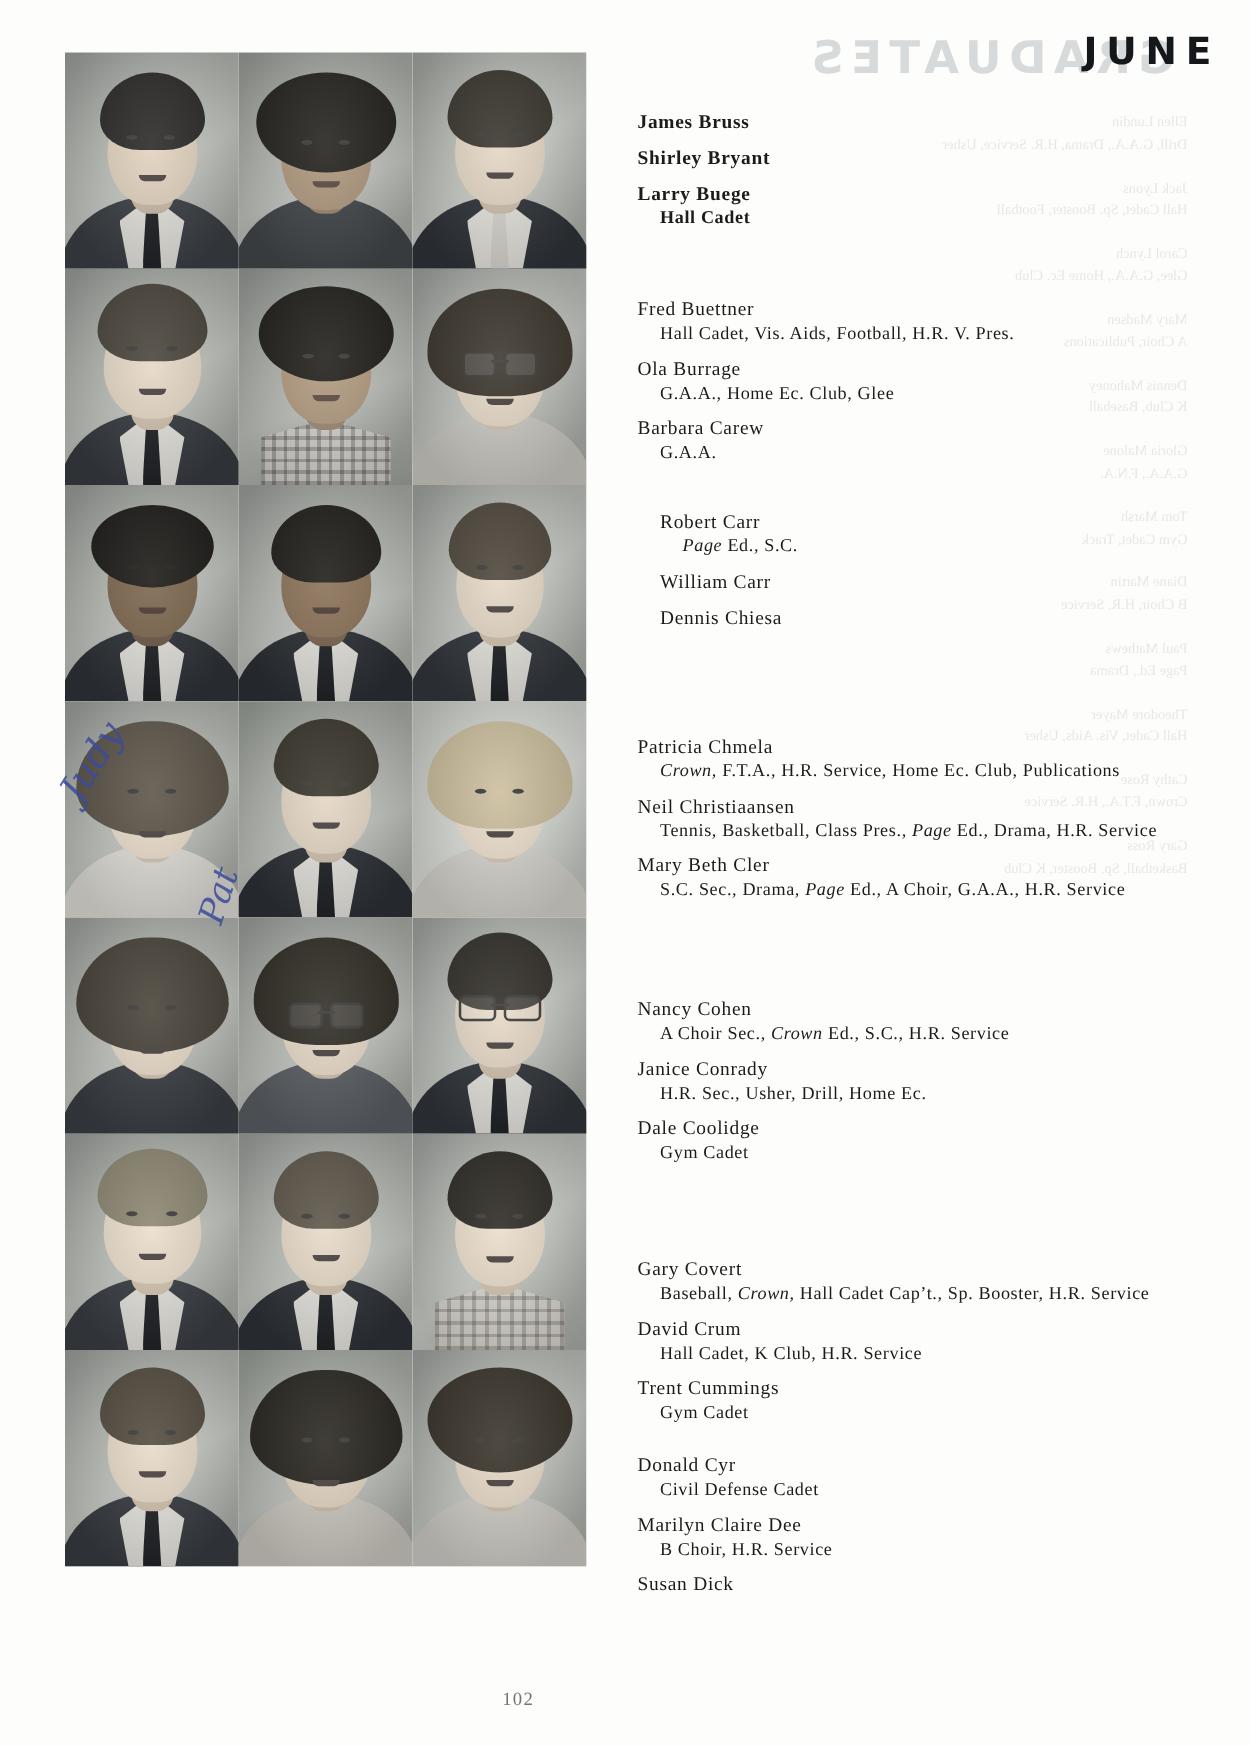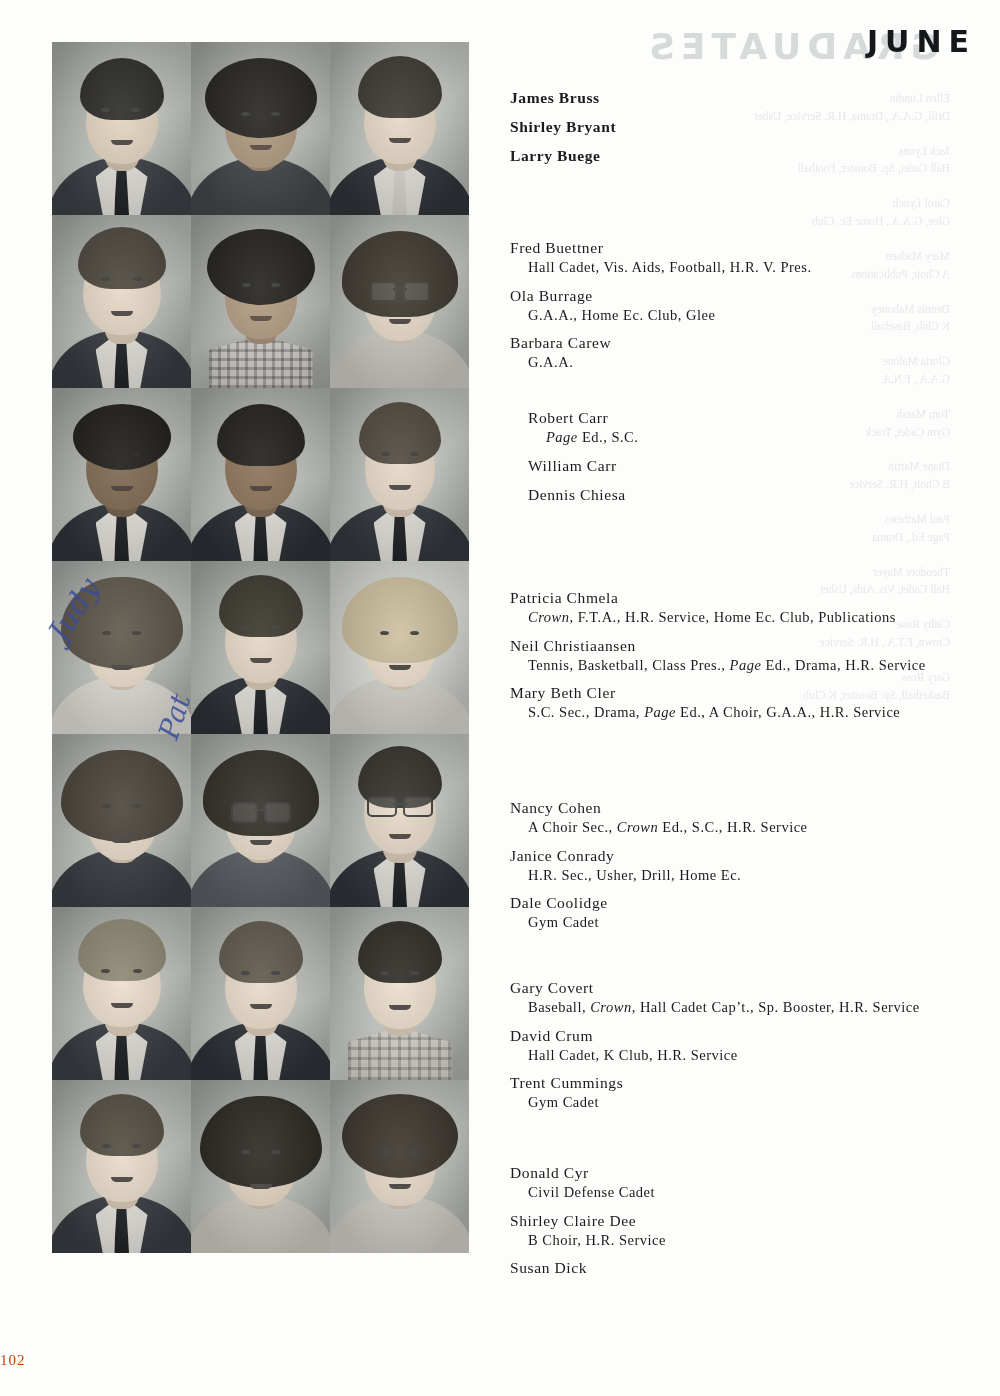--- a/index.html
+++ b/index.html
@@ -272,23 +272,24 @@
     line-height: 1.30;
     padding-left: 18px;
   }
   .entry .ac em { font-style: italic; }
 
   .page-number {
     position: absolute;
     left: 0;
     top: 1352px;
     width: 829px;
+    text-align: center;
     font-size: 15px;
     letter-spacing: 1px;
-    color: #c2410c;
+    color: #737373;
   }
 </style>
 </head>
 <body>
 
 <div class="page">
 
   <div class="bleed-through" id="showthrough">
       <div>Ellen Lundin</div>
       <div>Drill, G.A.A., Drama, H.R. Service, Usher</div>
@@ -633,20 +634,21 @@
   <div class="names" id="names" style="position: absolute;">
       <div class="group" style="position: absolute; left: 0px; top: 0px; width: 430px; font-weight: bold;">
         <div class="entry">
           <div class="nm">James  Bruss</div>
         </div>
         <div class="entry">
           <div class="nm">Shirley Bryant</div>
         </div>
         <div class="entry">
           <div class="nm">Larry  Buege</div>
+          <div class="ac">Hall  Cadet</div>
         </div>
       </div>
       <div class="group" style="position: absolute; left: 0px; top: 150px; width: 430px;">
         <div class="entry">
           <div class="nm">Fred  Buettner</div>
           <div class="ac">Hall  Cadet,  Vis.  Aids,  Football,  H.R.  V.  Pres.</div>
         </div>
         <div class="entry">
           <div class="nm">Ola  Burrage</div>
           <div class="ac">G.A.A.,  Home  Ec.  Club,  Glee</div>
@@ -689,41 +691,41 @@
         </div>
         <div class="entry">
           <div class="nm">Janice  Conrady</div>
           <div class="ac">H.R.  Sec.,  Usher,  Drill,  Home  Ec.</div>
         </div>
         <div class="entry">
           <div class="nm">Dale  Coolidge</div>
           <div class="ac">Gym  Cadet</div>
         </div>
       </div>
-      <div class="group" style="position: absolute; left: 0px; top: 890px; width: 430px;">
+      <div class="group" style="position: absolute; left: 0px; top: 918px; width: 430px;">
         <div class="entry">
           <div class="nm">Gary  Covert</div>
           <div class="ac">Baseball,  <em>Crown,</em>  Hall  Cadet  Cap’t.,  Sp.  Booster, H.R.  Service</div>
         </div>
         <div class="entry">
           <div class="nm">David  Crum</div>
           <div class="ac">Hall  Cadet,  K  Club,  H.R.  Service</div>
         </div>
         <div class="entry">
           <div class="nm">Trent  Cummings</div>
           <div class="ac">Gym  Cadet</div>
         </div>
       </div>
       <div class="group" style="position: absolute; left: 0px; top: 1075px; width: 430px;">
         <div class="entry">
           <div class="nm">Donald  Cyr</div>
           <div class="ac">Civil  Defense  Cadet</div>
         </div>
         <div class="entry">
-          <div class="nm">Shirley Claire Dee</div>
+          <div class="nm">Marilyn Claire Dee</div>
           <div class="ac">B  Choir,  H.R.  Service</div>
         </div>
         <div class="entry">
           <div class="nm">Susan  Dick</div>
         </div>
       </div>
     </div>
 
   <div class="page-number">102</div>
 </div>

